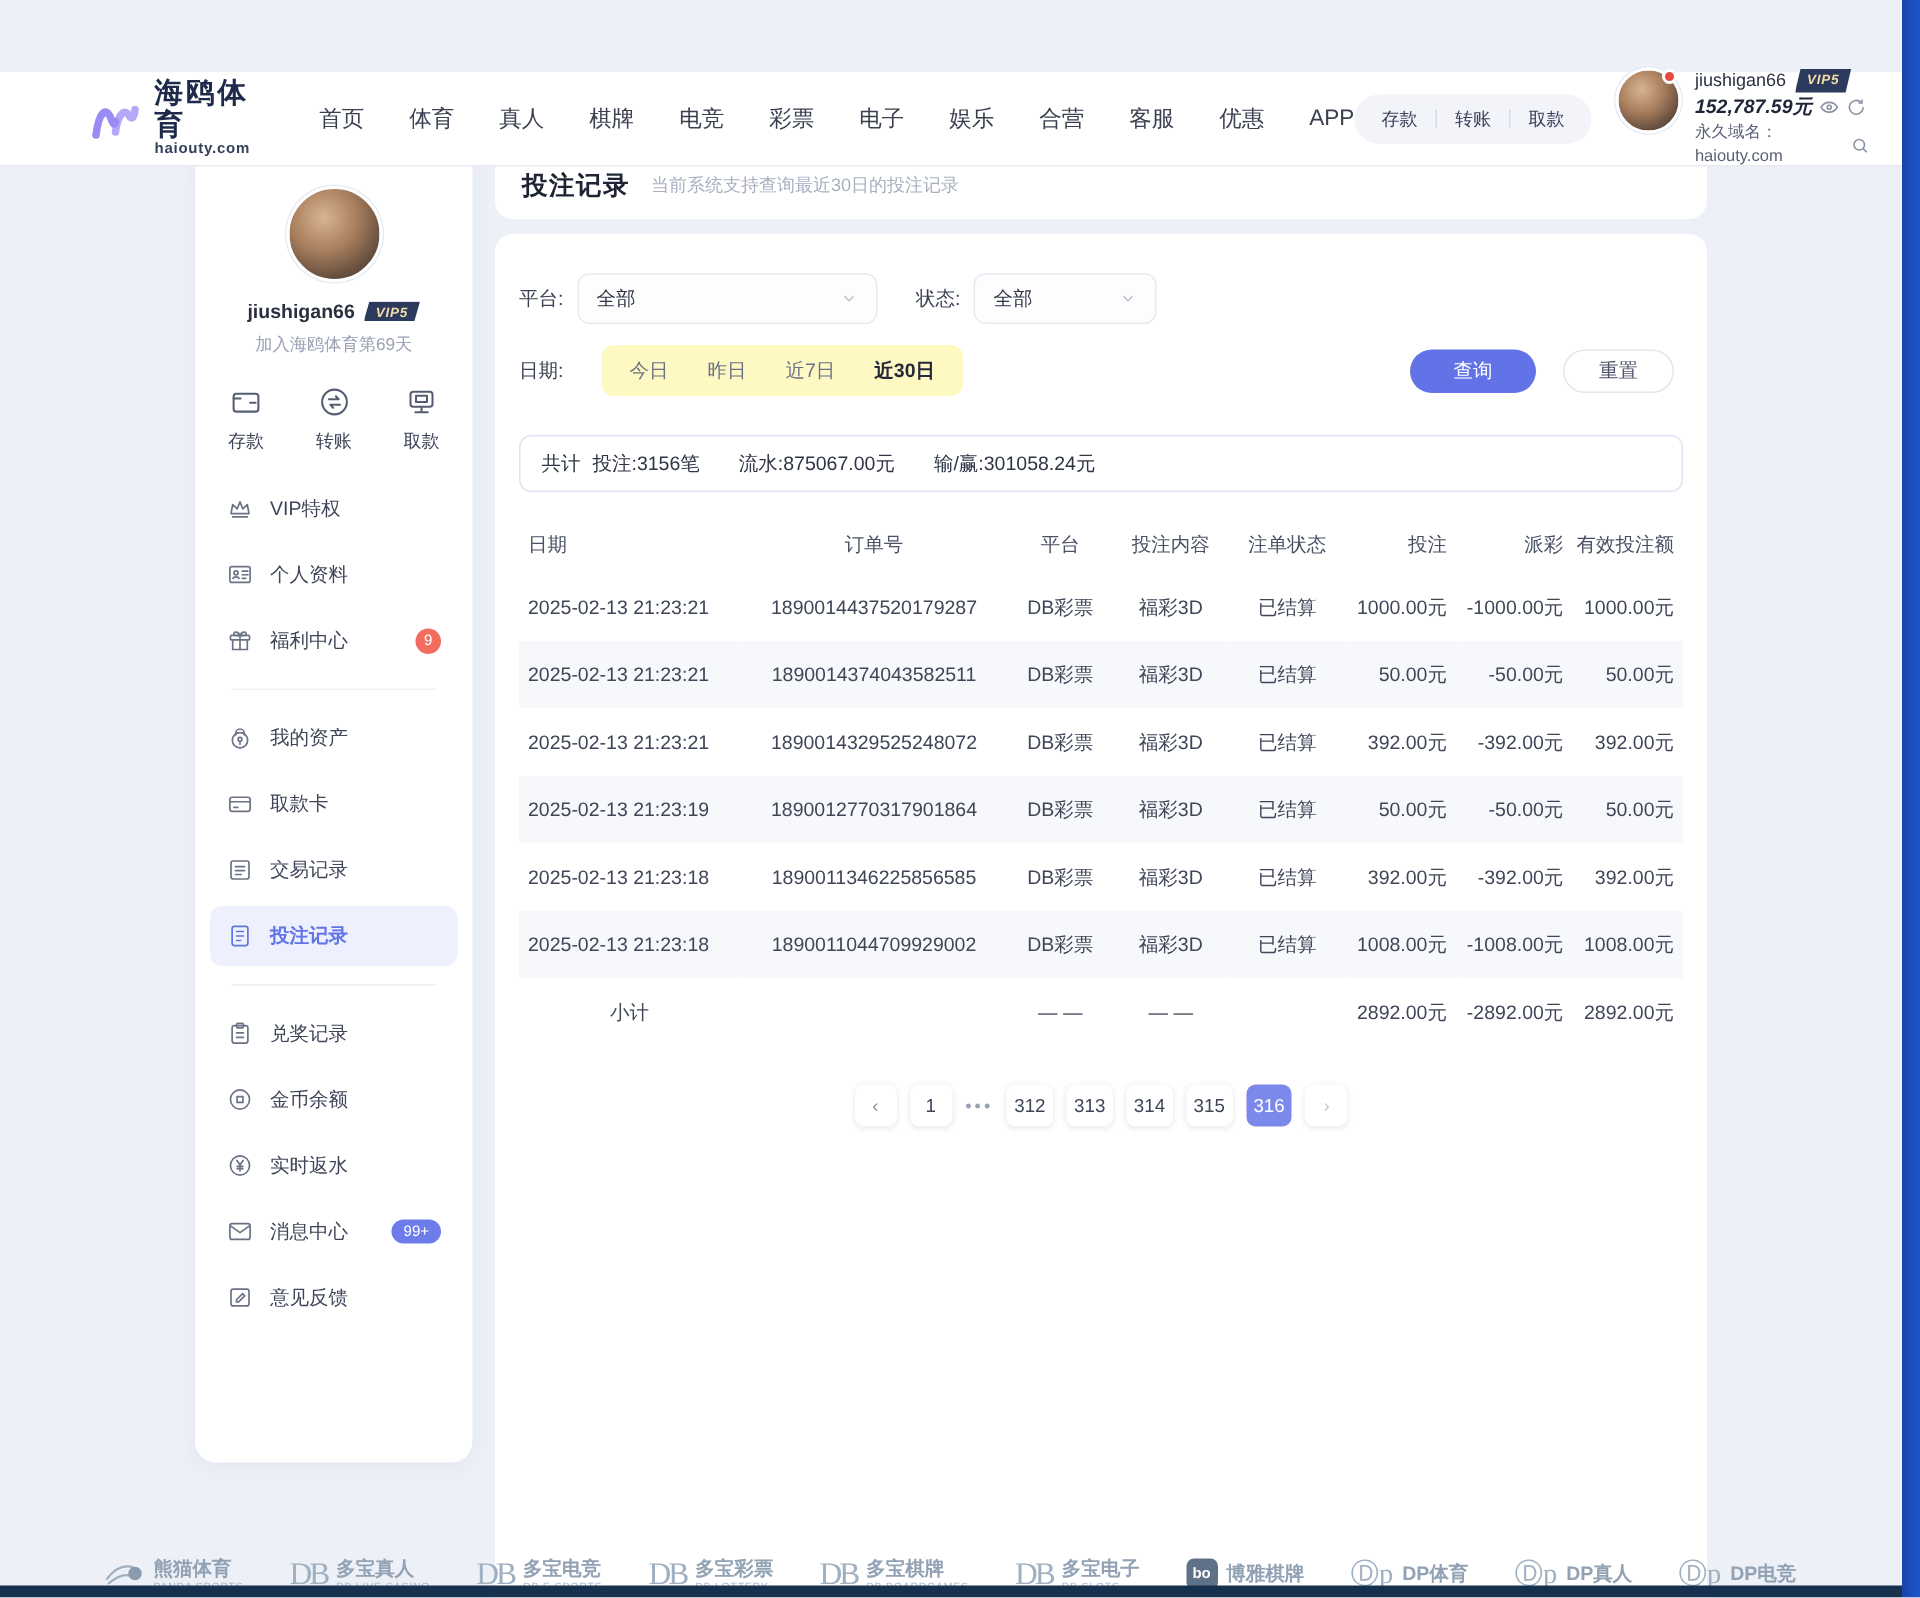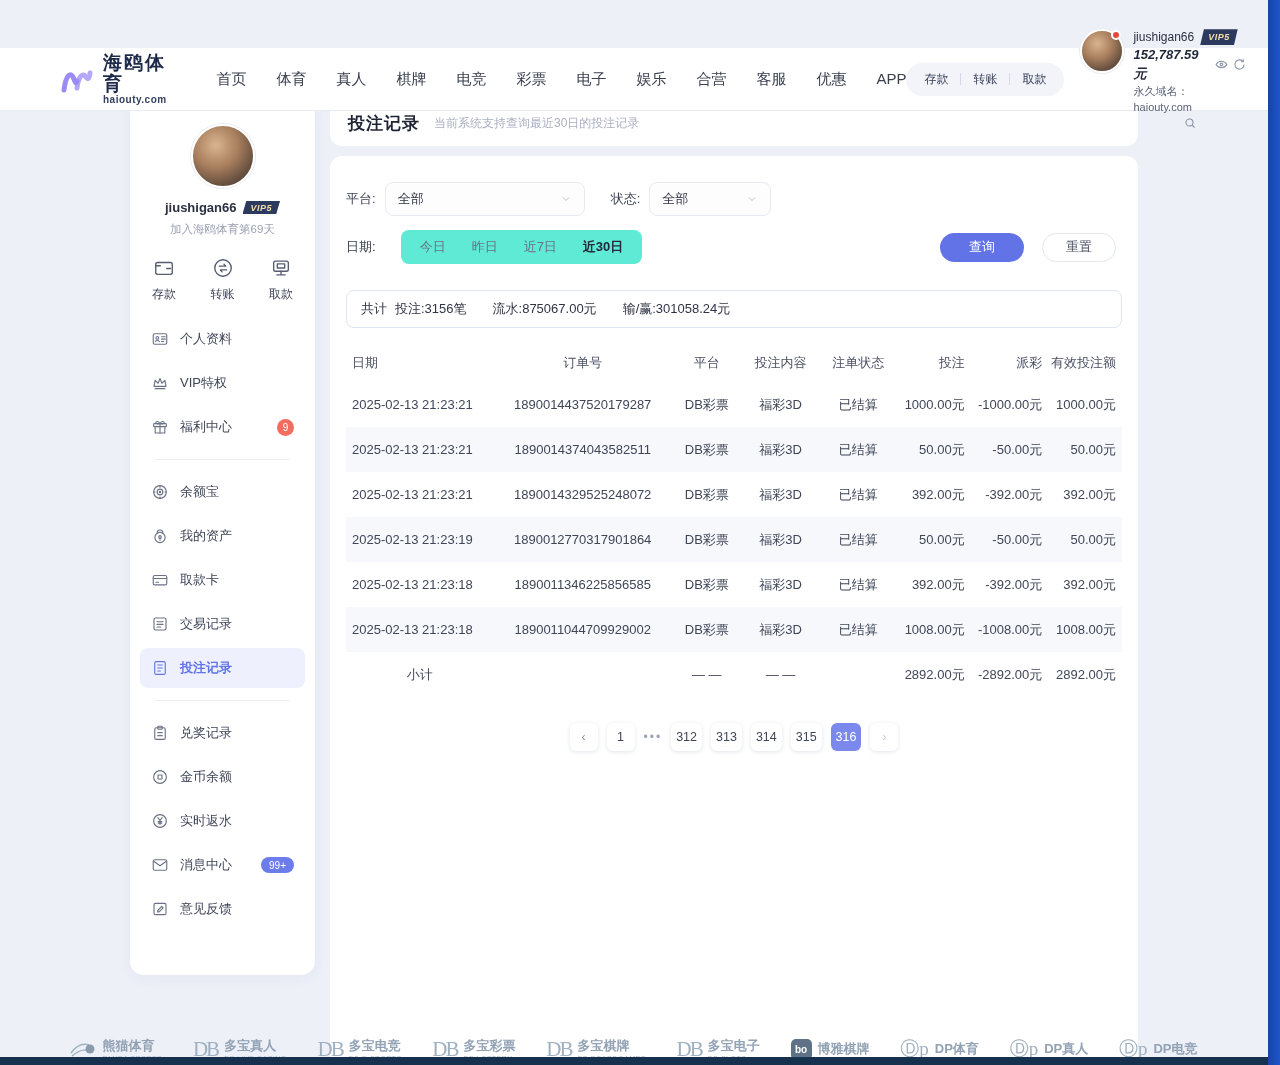--- a/index.html
+++ b/index.html
@@ -33,21 +33,21 @@
     border:2px solid #fff; box-shadow:0 0 0 1px #e7eaf2; }
   .avatar.sm { width:44px; height:44px; }
   .avatar.lg { width:64px; height:64px; margin:0 auto; }
   .avatar .dot { position:absolute; top:-1px; right:1px; width:10px; height:10px; border-radius:50%; background:#e8493f; border:2px solid #fff; }
   .user-info { font-size:11px; color:#555d72; line-height:1.45; }
   .u-name-row { display:flex; align-items:center; gap:6px; font-size:12px; color:#2b3142; }
   .vip-badge { background:#2c3a5e; color:#f3dcab; font-size:9px; font-style:italic; font-weight:bold;
     padding:1.5px 8px; clip-path:polygon(10% 0,100% 0,90% 100%,0 100%); letter-spacing:.5px; }
   .u-balance { display:flex; align-items:center; gap:5px; font-weight:bold; font-size:13px; color:#1f2638;font-style:italic; }
   .u-balance svg, .u-domain svg { color:#8b93a8; }
-  .u-domain { display:flex; align-items:center; gap:2px; color:#5a6175;flex-direction:column; }
+  .u-domain { display:flex; align-items:center; gap:2px; color:#5a6175; }
 
   
   .sidebar-card { position:absolute; left:130px; top:100px; width:185px; height:875px;
     background:#fff; border-radius:14px; box-shadow:0 3px 14px rgba(40,60,120,.05); padding-top:24px; }
   .p-name-row { display:flex; justify-content:center; align-items:center; gap:6px; margin-top:12px; font-size:13px; font-weight:bold; color:#2a3040; }
   .p-join { text-align:center; font-size:11.5px; color:#9aa1b4; margin-top:7px; }
   .quick-row { display:flex; justify-content:space-between; padding:20px 22px 10px; }
   .quick-item { text-align:center; font-size:12px; color:#3c4356; cursor:pointer; }
   .quick-item svg { margin:0 auto 7px; color:#555d72; }
   .menu { padding:2px 10px 0; }
@@ -75,21 +75,21 @@
   .select { height:34px; background:#fdfdfe; border:1px solid #e7eaf3; border-radius:8px;
     display:flex; align-items:center; justify-content:space-between; padding:0 12px;
     font-size:13px; color:#2f3546; cursor:pointer; }
   .select .chev { color:#b9bfcf; }
   .sel-platform { width:200px; margin-right:26px; }
   .sel-status { width:122px; }
   .date-input { width:200px; height:34px; background:#f5f6fa; border-radius:8px; display:flex;
     align-items:center; gap:7px; padding:0 12px; font-size:12.5px; font-weight:bold; color:#2f3546; cursor:pointer; }
   .date-input .cal { margin-left:auto; color:#9aa1b4; }
   .date-tilde { font-weight:normal; color:#7d8496; }
-  .quick-ranges { display:flex; align-items:center; height:34px; background:#5eead4; border-radius:8px; padding:0 6px; margin-left:16px; }
+  .quick-ranges { display:flex; align-items:center; height:34px; background:#fef9c3; border-radius:8px; padding:0 6px; margin-left:16px; }
   .range-btn { padding:0 13px; font-size:13px; color:#6b7284; cursor:pointer; white-space:nowrap; }
   .range-btn.active { color:#23293a; font-weight:bold; }
   .btn-primary { margin-left:auto; width:84px; height:29px; background:#6173e6; color:#fff; border:none;
     border-radius:15px; font-size:13px; cursor:pointer; font-family:inherit;text-align:center; }
   .btn-ghost { width:74px; height:29px; background:#fff; border:1px solid #e3e6ef; border-radius:15px;
     color:#4a5164; font-size:13px; margin-left:18px; margin-right:6px; cursor:pointer; font-family:inherit; }
 
   .summary-box { margin-top:26px; border:1px solid #dfe3f2; border-radius:8px; height:38px;
     display:flex; align-items:center; padding:0 14px; font-size:13px; color:#2f3546; }
   .summary-box span { margin-right:26px; }
@@ -236,61 +236,50 @@
             <rect x="4" y="4.5" width="16" height="11" rx="2"></rect>
             <rect x="8" y="7.5" width="8" height="4.5"></rect>
             <path d="M12 15.5v3.5"></path>
             <path d="M7.5 19.5h9"></path>
           </svg></span><div>取款</div></div>
     </div>
   <nav class="menu">
       <div class="menu-item">
         <span>
           <svg width="18" height="18" viewBox="0 0 24 24" fill="none" stroke="currentColor" stroke-width="1.5" stroke-linecap="round" stroke-linejoin="round">
+            <path d="M4 16.5l1.5-8 4 3.8L12 6l2.5 6.3 4-3.8 1.5 8z"></path>
+            <path d="M5.5 19.5h13"></path>
+          </svg>
+        </span>
+        <span>VIP特权</span>
+      </div>
+      <div class="menu-item">
+        <span>
+          <svg width="18" height="18" viewBox="0 0 24 24" fill="none" stroke="currentColor" stroke-width="1.5" stroke-linecap="round" stroke-linejoin="round">
             <rect x="3" y="5" width="18" height="14" rx="2"></rect>
             <circle cx="8.5" cy="10.5" r="1.8"></circle>
             <path d="M5.8 15.5c.9-1.9 4.5-1.9 5.4 0"></path>
             <path d="M14 9h5M14 12.2h5M14 15.4h3"></path>
           </svg>
         </span>
         <span>个人资料</span>
       </div>
       <div class="menu-item">
         <span>
           <svg width="18" height="18" viewBox="0 0 24 24" fill="none" stroke="currentColor" stroke-width="1.5" stroke-linecap="round" stroke-linejoin="round">
-            <path d="M4 16.5l1.5-8 4 3.8L12 6l2.5 6.3 4-3.8 1.5 8z"></path>
-            <path d="M5.5 19.5h13"></path>
-          </svg>
-        </span>
-        <span>VIP特权</span>
-      </div>
-      <div class="menu-item">
-        <span>
-          <svg width="18" height="18" viewBox="0 0 24 24" fill="none" stroke="currentColor" stroke-width="1.5" stroke-linecap="round" stroke-linejoin="round">
             <rect x="3.5" y="7.5" width="17" height="4" rx="1"></rect>
             <path d="M5.5 11.5V20h13v-8.5"></path>
             <path d="M12 7.5V20"></path>
             <path d="M12 7.5c-1.8-4.5-6.5-3-5.3-.6.8 1.6 3.3.6 5.3.6zm0 0c1.8-4.5 6.5-3 5.3-.6-.8 1.6-3.3.6-5.3.6z"></path>
           </svg>
         </span>
         <span>福利中心</span>
         <span class="menu-badge-red">9</span>
       </div>
       <div class="menu-divider"></div>
-      <div class="menu-item">
-        <span>
-          <svg width="18" height="18" viewBox="0 0 24 24" fill="none" stroke="currentColor" stroke-width="1.5" stroke-linecap="round" stroke-linejoin="round">
-            <circle cx="12" cy="12" r="8.5"></circle>
-            <circle cx="12" cy="12" r="3.8"></circle>
-            <circle cx="12" cy="12" r=".9" fill="currentColor"></circle>
-            <path d="M12 3.5v2M12 18.5v2M3.5 12h2M18.5 12h2"></path>
-          </svg>
-        </span>
-        <span>余额宝</span>
-      </div>
       <div class="menu-item">
         <span>
           <svg width="18" height="18" viewBox="0 0 24 24" fill="none" stroke="currentColor" stroke-width="1.5" stroke-linecap="round" stroke-linejoin="round">
             <path d="M8.2 9V7.8a3.8 3.8 0 0 1 7.6 0V9"></path>
             <circle cx="12" cy="14" r="6.8"></circle>
             <circle cx="12" cy="13.2" r="1.7"></circle>
             <path d="M12 14.9v2.6"></path>
           </svg>
         </span>
         <span>我的资产</span>

